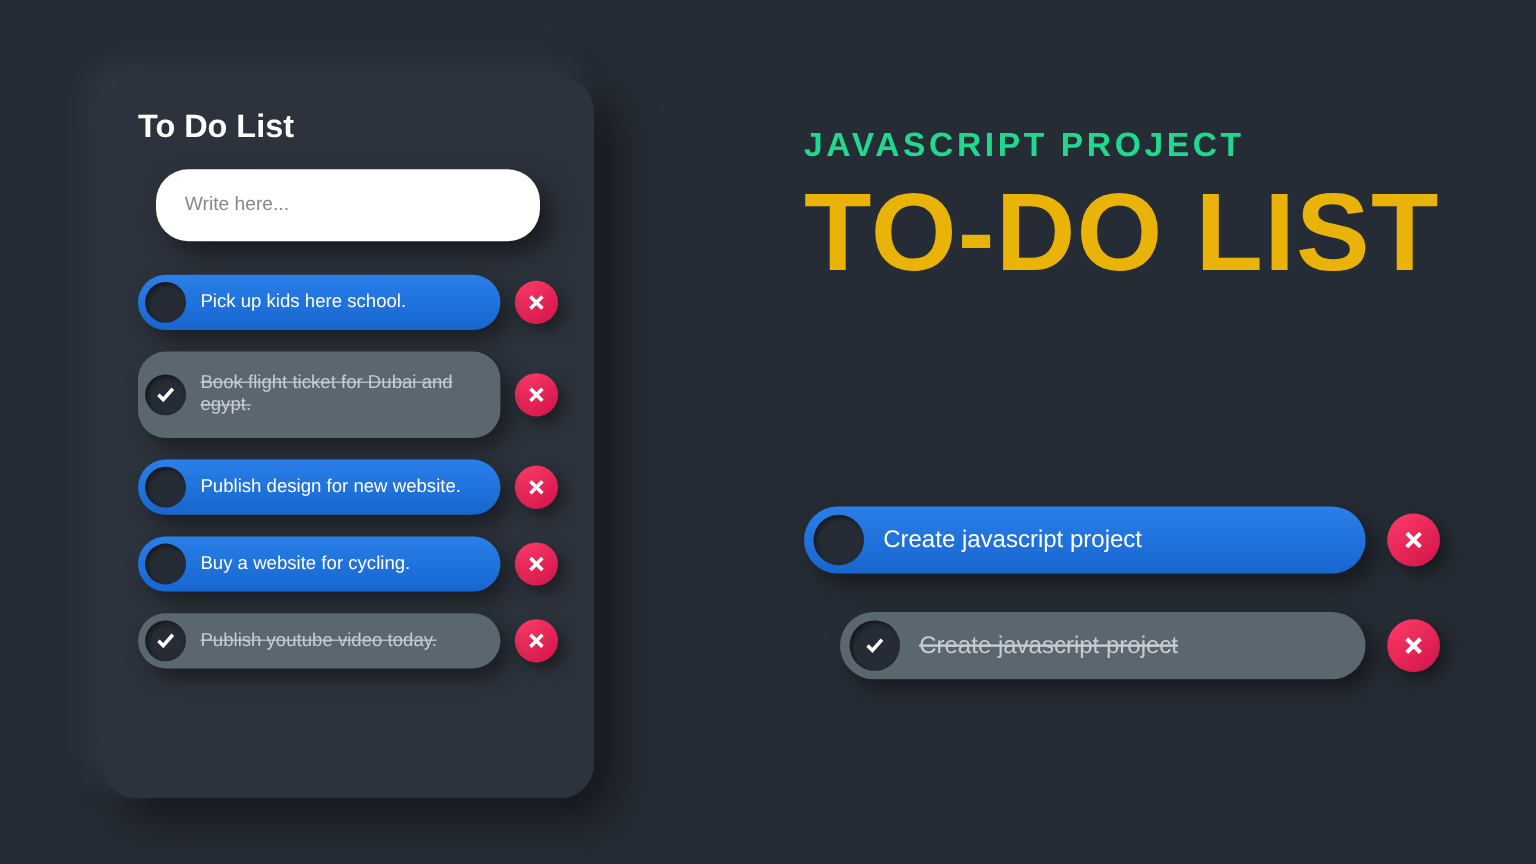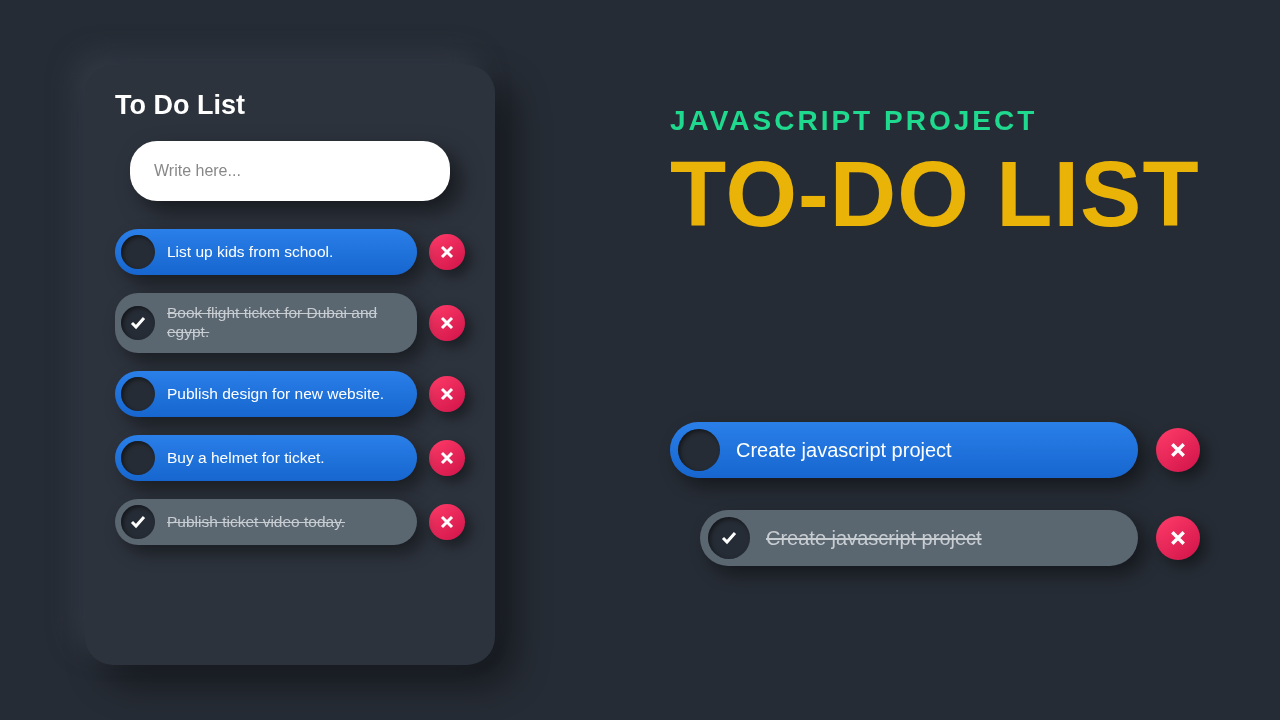--- a/index.html
+++ b/index.html
@@ -48,21 +48,21 @@
 .todo-pill {
   flex: 1;
   height: 46px;
   border-radius: 23px;
   display: flex;
   align-items: center;
   padding: 0 16px 0 6px;
   box-shadow: 8px 8px 18px rgba(0,0,0,0.45);
   position: relative;
 }
-.todo-pill.big { height: 60px; }
+.todo-pill.big { height: 72px; }
 .todo-pill.active { background: linear-gradient(180deg, #2a7fe8, #1766d0); }
 .todo-pill.done { background: #5a6670; }
 .check-circle {
   width: 34px; height: 34px;
   border-radius: 50%;
   background: #262c35;
   box-shadow: inset 2px 2px 4px rgba(0,0,0,0.5);
   flex-shrink: 0;
   display: flex;
   align-items: center;
@@ -127,21 +127,21 @@
 </head>
 <body>
 
 <div class="card">
   <h2 class="card-title">To Do List</h2>
   <input class="input-field" placeholder="Write here..." style="">
 
   <div class="todo-row">
     <div class="todo-pill active">
       <div class="check-circle"></div>
-      <span class="todo-text">List up kids from school.</span>
+      <span class="todo-text">Pick up kids here school.</span>
     </div>
     <div class="delete-btn">
       <svg viewBox="0 0 14 14">
           <path d="M2 2 L12 12 M12 2 L2 12"></path>
         </svg>
     </div>
   </div>
 
   <div class="todo-row">
     <div class="todo-pill done big">
@@ -167,37 +167,37 @@
     <div class="delete-btn">
       <svg viewBox="0 0 14 14">
           <path d="M2 2 L12 12 M12 2 L2 12"></path>
         </svg>
     </div>
   </div>
 
   <div class="todo-row">
     <div class="todo-pill active">
       <div class="check-circle"></div>
-      <span class="todo-text">Buy a helmet for ticket.</span>
+      <span class="todo-text">Buy a website for cycling.</span>
     </div>
     <div class="delete-btn">
       <svg viewBox="0 0 14 14">
           <path d="M2 2 L12 12 M12 2 L2 12"></path>
         </svg>
     </div>
   </div>
 
   <div class="todo-row">
     <div class="todo-pill done">
       <div class="check-circle">
         <svg viewBox="0 0 18 18">
             <path d="M3 9 L7 13 L15 4"></path>
           </svg>
       </div>
-      <span class="todo-text struck">Publish ticket video today.</span>
+      <span class="todo-text struck">Publish youtube video today.</span>
     </div>
     <div class="delete-btn">
       <svg viewBox="0 0 14 14">
           <path d="M2 2 L12 12 M12 2 L2 12"></path>
         </svg>
     </div>
   </div>
 </div>
 
 <div class="headline1">JAVASCRIPT PROJECT</div>

